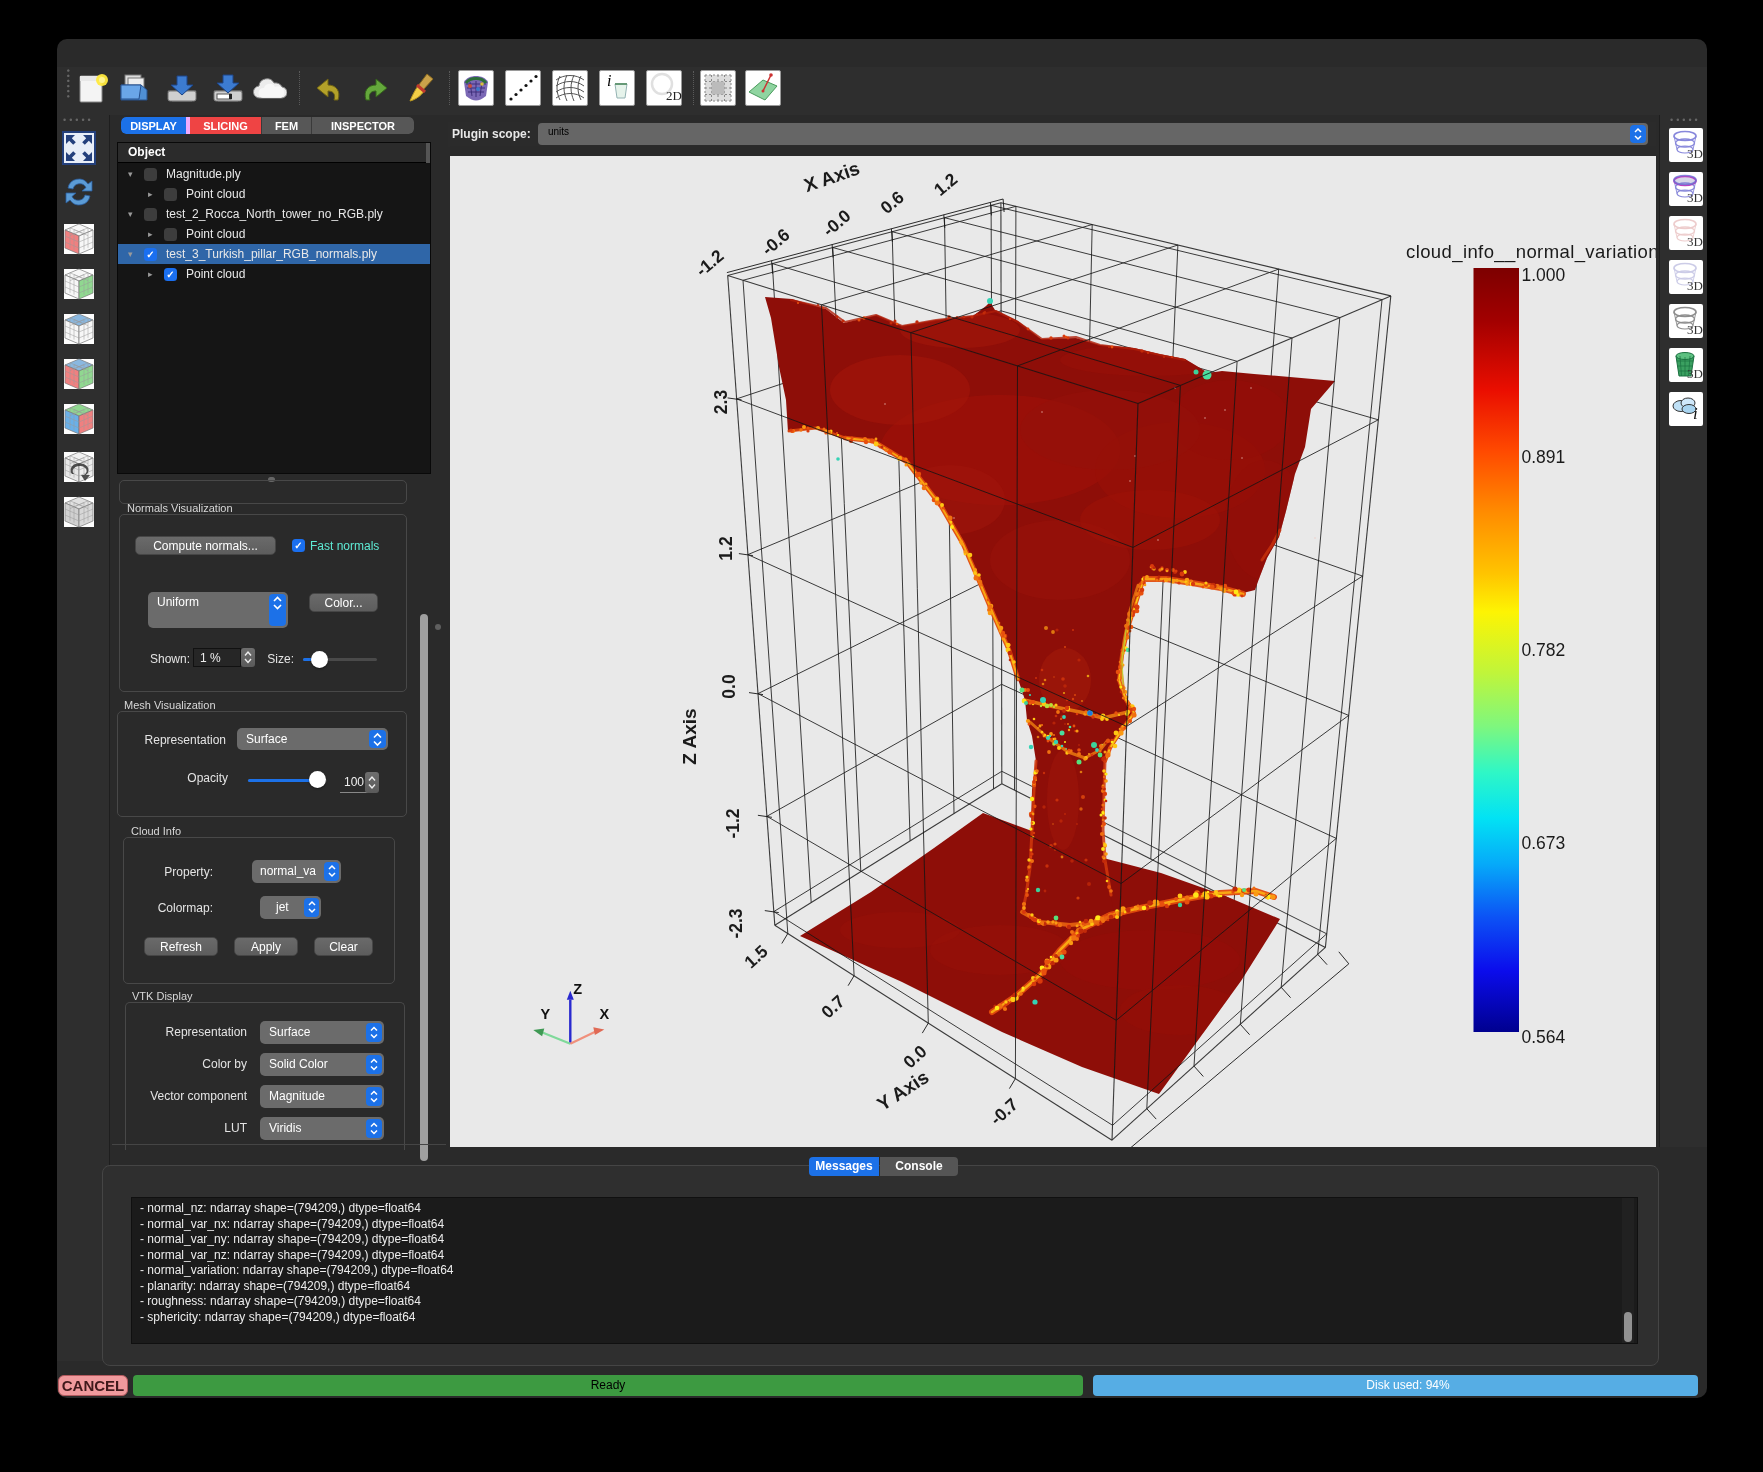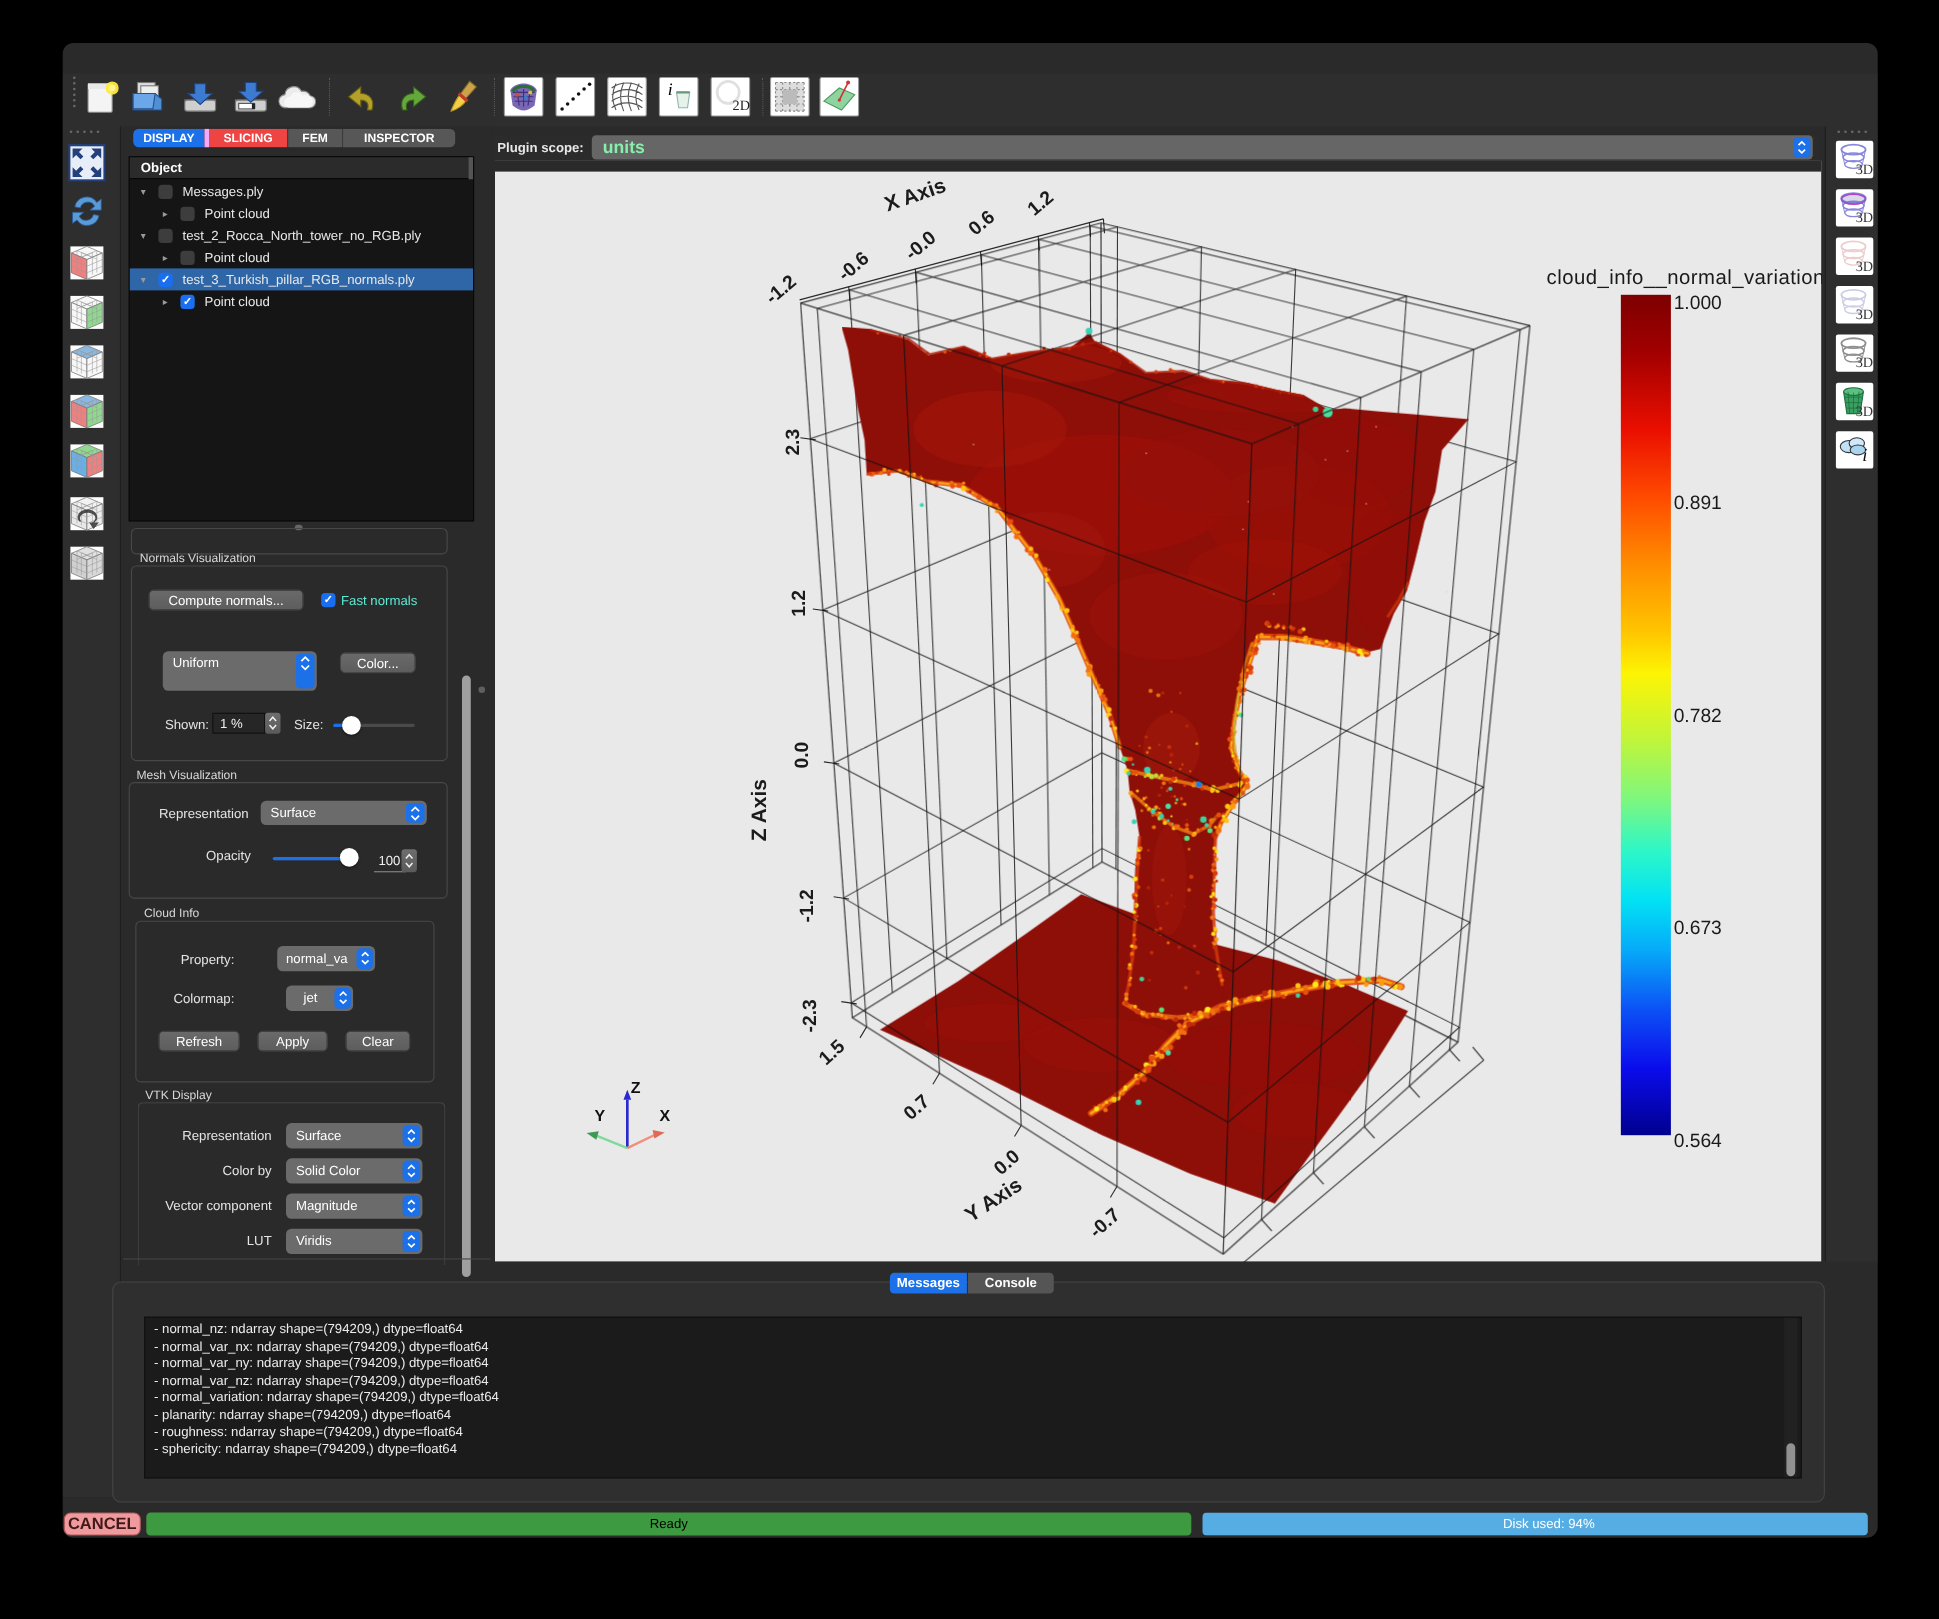--- a/index.html
+++ b/index.html
@@ -209,21 +209,21 @@
 <div class="tab" style="width:75px;background:#ef4444;border-left:4px solid #f0abfc">SLICING</div>
 <div class="tab" style="width:50px;background:#575757;border-left:1px solid #3a3a3a">FEM</div>
 <div class="tab" style="width:103px;background:#575757;border-left:1px solid #3a3a3a;border-radius:0 5px 5px 0">INSPECTOR</div>
       </div>
 <div id="tree" class="abs">
         <div style="position:absolute;left:0;top:0;width:100%;height:20px;background:#2b2b2b;border-bottom:1px solid #000;color:#fff;font-weight:bold;font-size:12px;line-height:19px;padding-left:10px">Object</div>
         <div style="position:absolute;right:0;top:0;width:4px;height:20px;background:#555"></div>
         <div class="trow" style="top:21px;padding-left:10px">
           <span class="chev">▾</span>
           <span class="cb" style="margin-left:6px"></span>
-          <span>Messages.ply</span>
+          <span>Magnitude.ply</span>
         </div>
         <div class="trow" style="top:41px;padding-left:30px">
           <span class="chev">▸</span>
           <span class="cb" style="margin-left:6px"></span>
           <span>Point cloud</span>
         </div>
         <div class="trow" style="top:61px;padding-left:10px">
           <span class="chev">▾</span>
           <span class="cb" style="margin-left:6px"></span>
           <span>test_2_Rocca_North_tower_no_RGB.ply</span>
@@ -336,21 +336,21 @@
               <path d="M2,9.5 L5,12.5 L8,9.5" stroke="#fff" stroke-width="1.5" fill="none"></path>
             </svg>
           </div></div>
         <div class="abs" style="left:252px;top:499px;width:8px;height:547px;border-radius:4px;background:#9f9f9f"></div>
       </div>
 <div class="abs" style="left:2px;top:1029px;width:334px;height:1px;background:#454545"></div>
     </div>
   <div id="plugrow" class="abs">
       <span class="abs" style="left:4px;top:5px;font-size:12px;font-weight:bold;color:#e8e8e8">Plugin scope:</span>
     <div id="plugcombo">
-        <span class="abs" style="left:10px;top:3px;font-size:16px;font-weight:bold;color:#86efac">units</span>
+        <span class="abs" style="left:10px;top:3px;font-size:10px;font-weight:normal;color:#000000">units</span>
     <div class="stepper" style="width:16px;top:2px;bottom:2px">
           <svg width="10" height="14" viewBox="0 0 10 14">
             <path d="M2,5 L5,2 L8,5" stroke="#fff" stroke-width="1.5" fill="none"></path>
             <path d="M2,9 L5,12 L8,9" stroke="#fff" stroke-width="1.5" fill="none"></path>
           </svg>
         </div>
       </div>
   </div>
   <div class="abs" style="left:378px;top:585px;width:6px;height:6px;border-radius:3px;background:#5f5f5f"></div>
   <div id="vpwrap" class="abs"><svg id="vp" width="1206" height="1001" viewBox="0 0 1206 1001" font-family="Liberation Sans, sans-serif">

